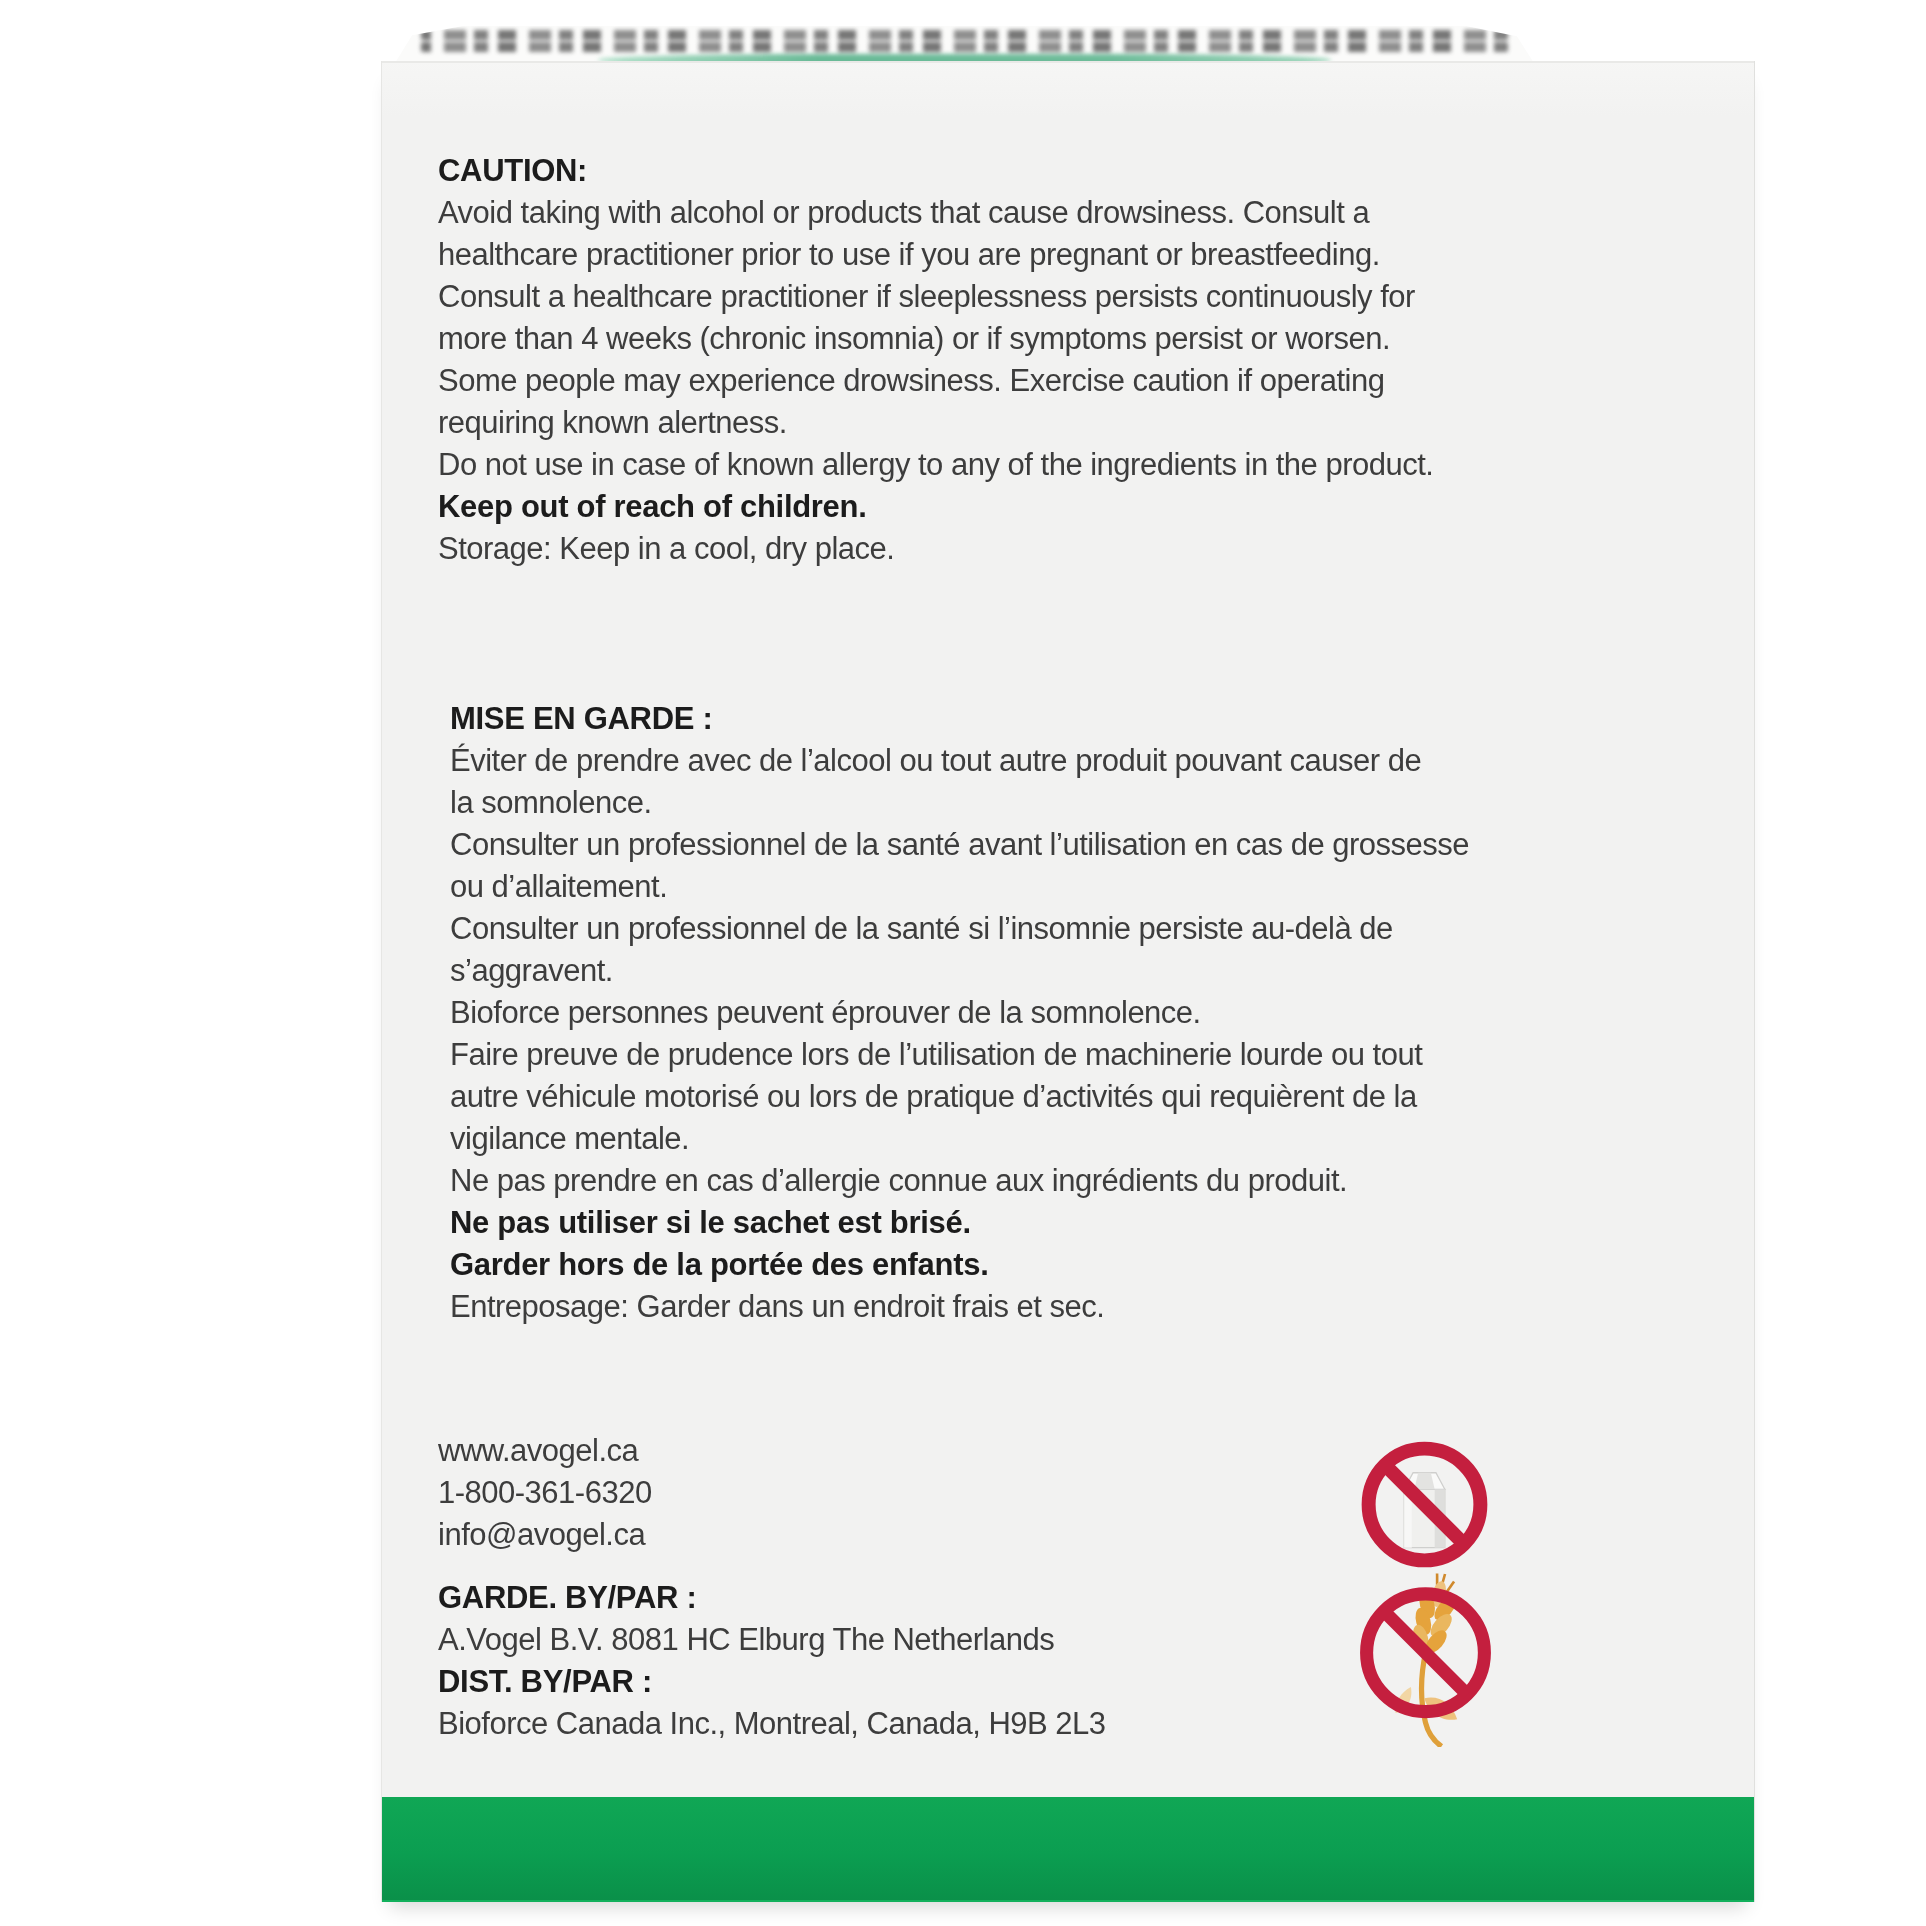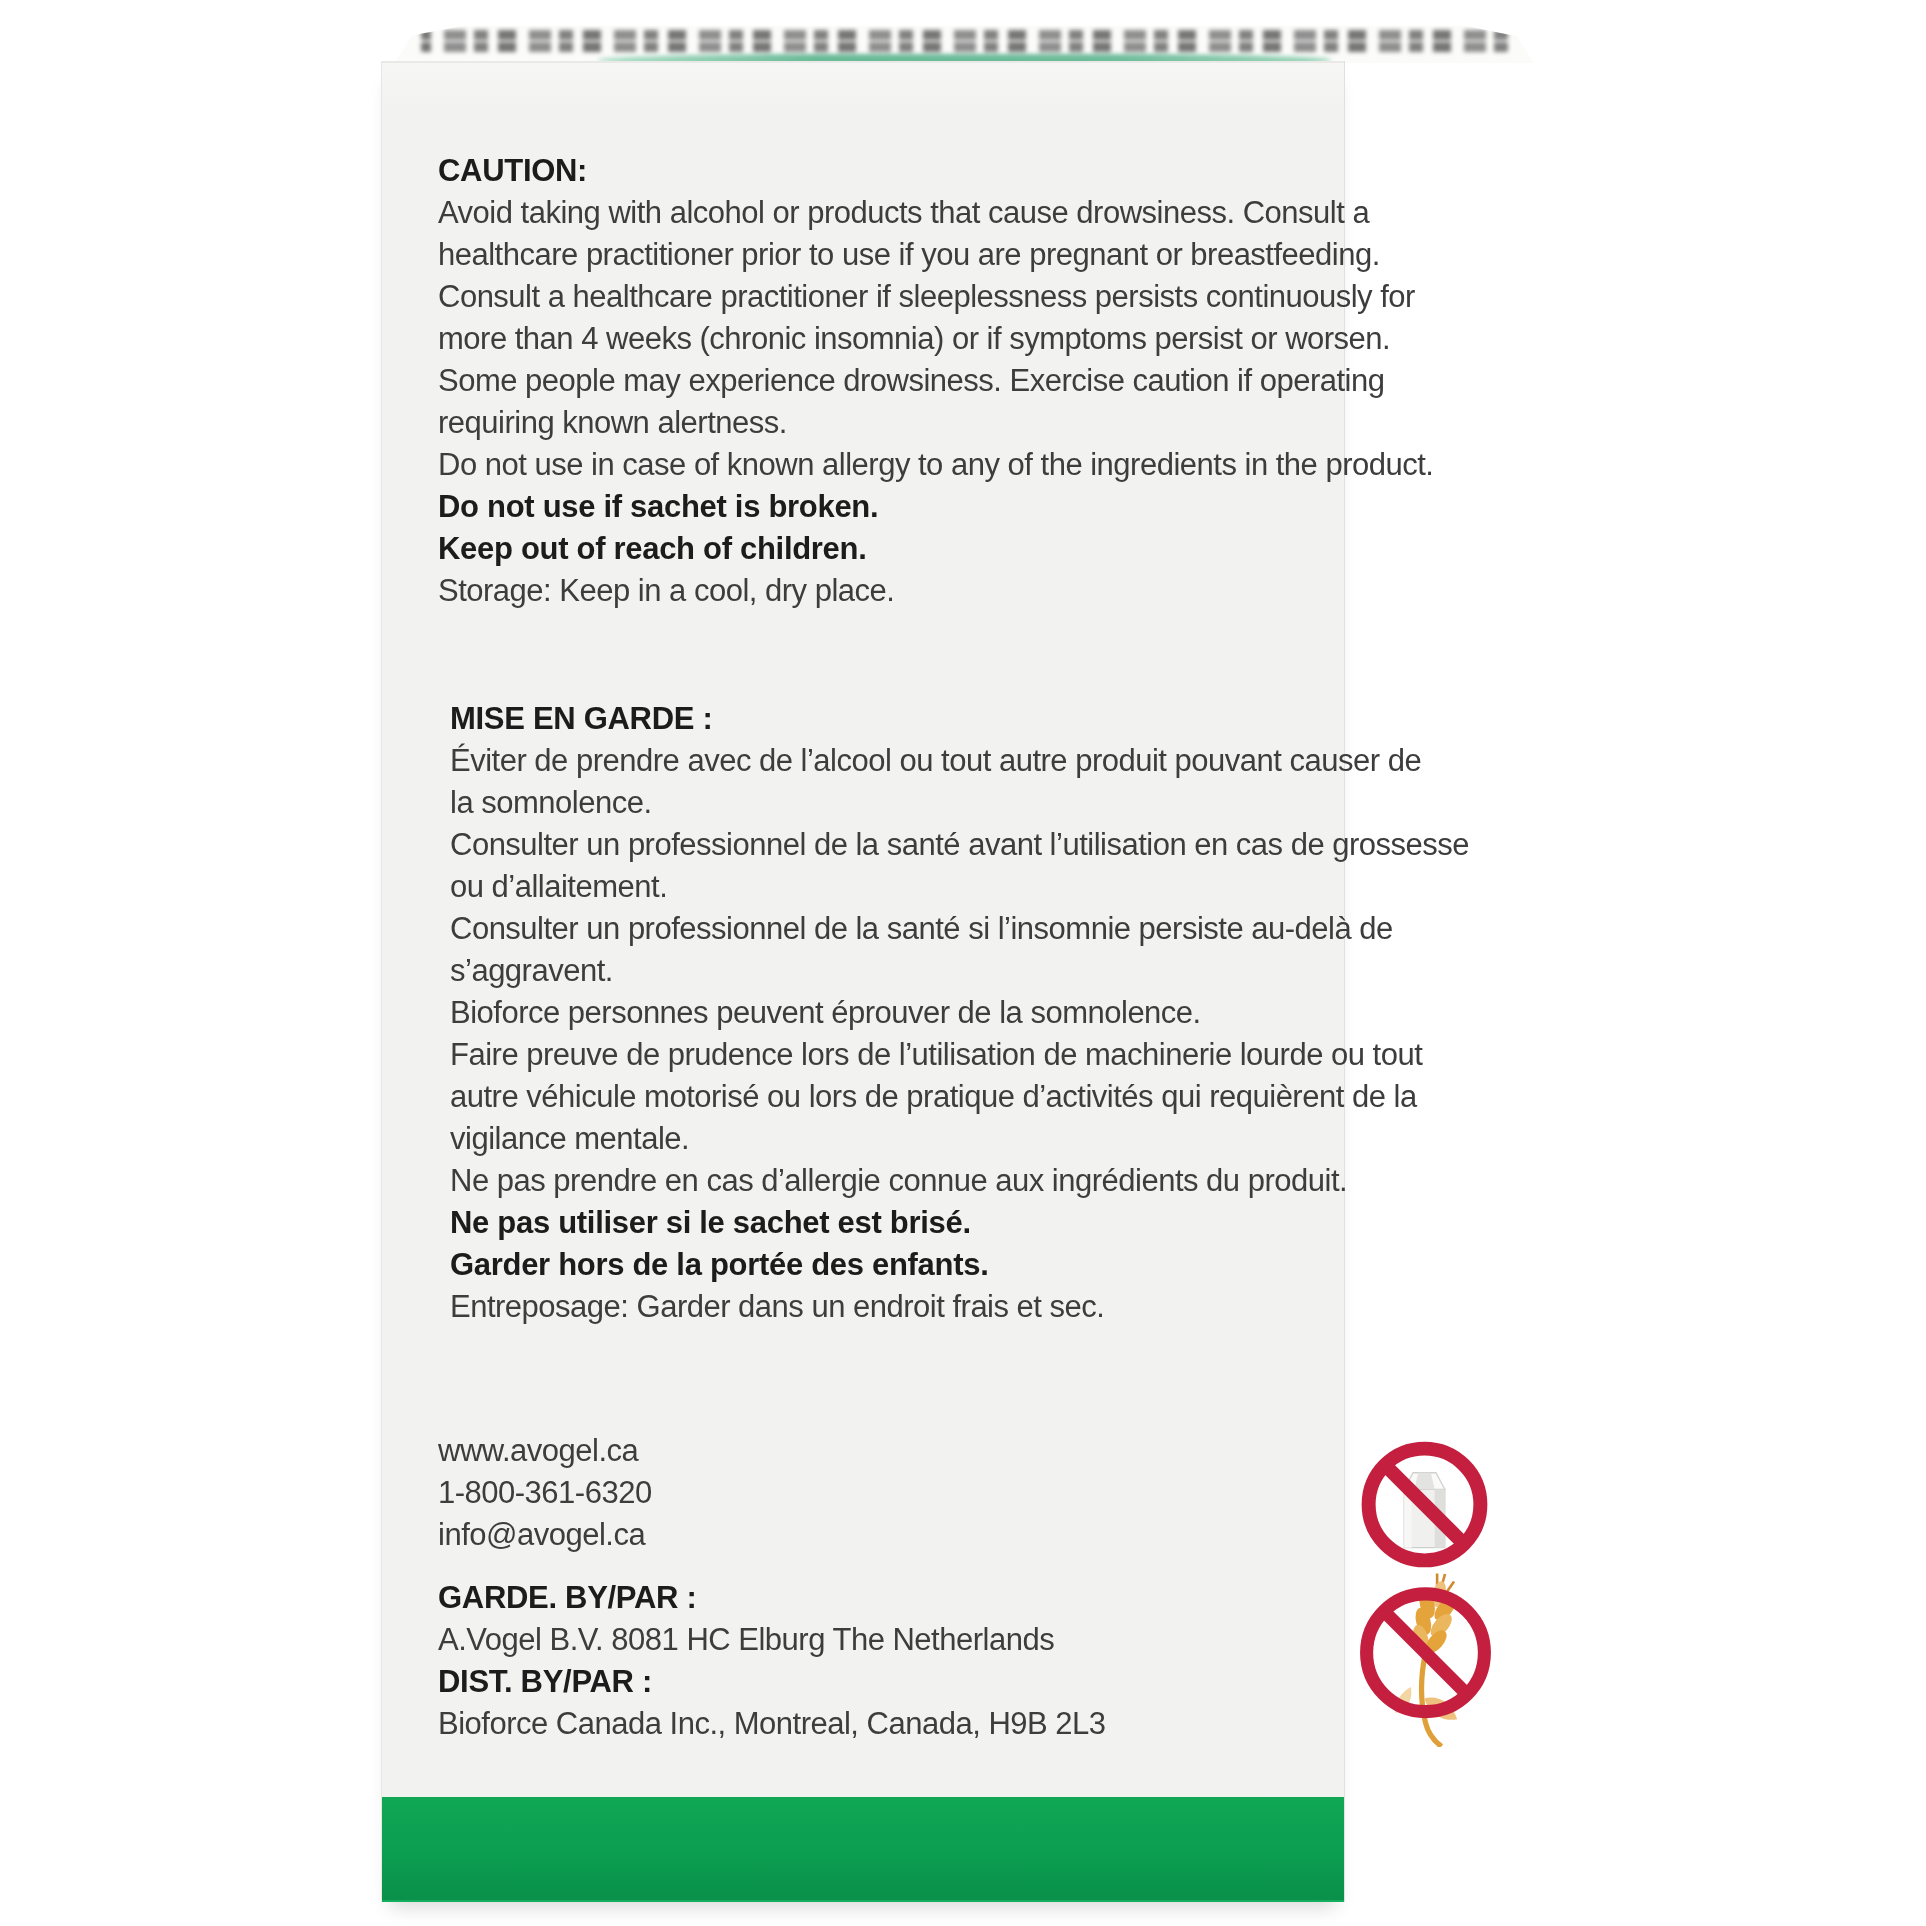--- a/index.html
+++ b/index.html
@@ -27,21 +27,21 @@
   .flap-textrow{
     height:10px;margin:2px 26px;
     background:repeating-linear-gradient(90deg,
       #6a6a6a 0 14px, transparent 14px 22px,
       #7b7b7b 22px 44px, transparent 44px 57px,
       #5e5e5e 57px 75px, transparent 75px 85px);
     border-radius:2px;
   }
   
   .box-panel{
-    position:absolute;left:381px;top:61px;width:964px;height:1841px;
+    position:absolute;left:381px;top:61px;width:1374px;height:1841px;
     background:linear-gradient(180deg,#f6f6f5 0%,#f2f2f1 3%,#f2f2f1 97%,#efefee 100%);
     border-left:1px solid #e6e6e4;border-right:1px solid #e0e0de;
     box-shadow:0 14px 18px -9px rgba(0,0,0,.16);
     box-sizing:border-box;
     text-decoration:underline;
   }
   .box-panel::before{
     content:"";position:absolute;top:0;left:0;right:0;height:2px;background:#e9e9e7;
   }
   
@@ -81,21 +81,20 @@
 
   <div class="text-block en-block">
     <div class="b">CAUTION:</div>
     <div>Avoid taking with alcohol or products that cause drowsiness. Consult a</div>
     <div>healthcare practitioner prior to use if you are pregnant or breastfeeding.</div>
     <div>Consult a healthcare practitioner if sleeplessness persists continuously for</div>
     <div>more than 4 weeks (chronic insomnia) or if symptoms persist or worsen.</div>
     <div>Some people may experience drowsiness. Exercise caution if operating</div>
     <div>requiring known alertness.</div>
     <div>Do not use in case of known allergy to any of the ingredients in the product.</div>
-    <div class="b">Do not use if sachet is broken.</div>
     <div class="b">Keep out of reach of children.</div>
     <div>Storage: Keep in a cool, dry place.</div>
   </div>
 
   <div class="text-block fr-block">
     <div class="b">MISE EN GARDE :</div>
     <div>Éviter de prendre avec de l’alcool ou tout autre produit pouvant causer de</div>
     <div>la somnolence.</div>
     <div>Consulter un professionnel de la santé avant l’utilisation en cas de grossesse</div>
     <div>ou d’allaitement.</div>

